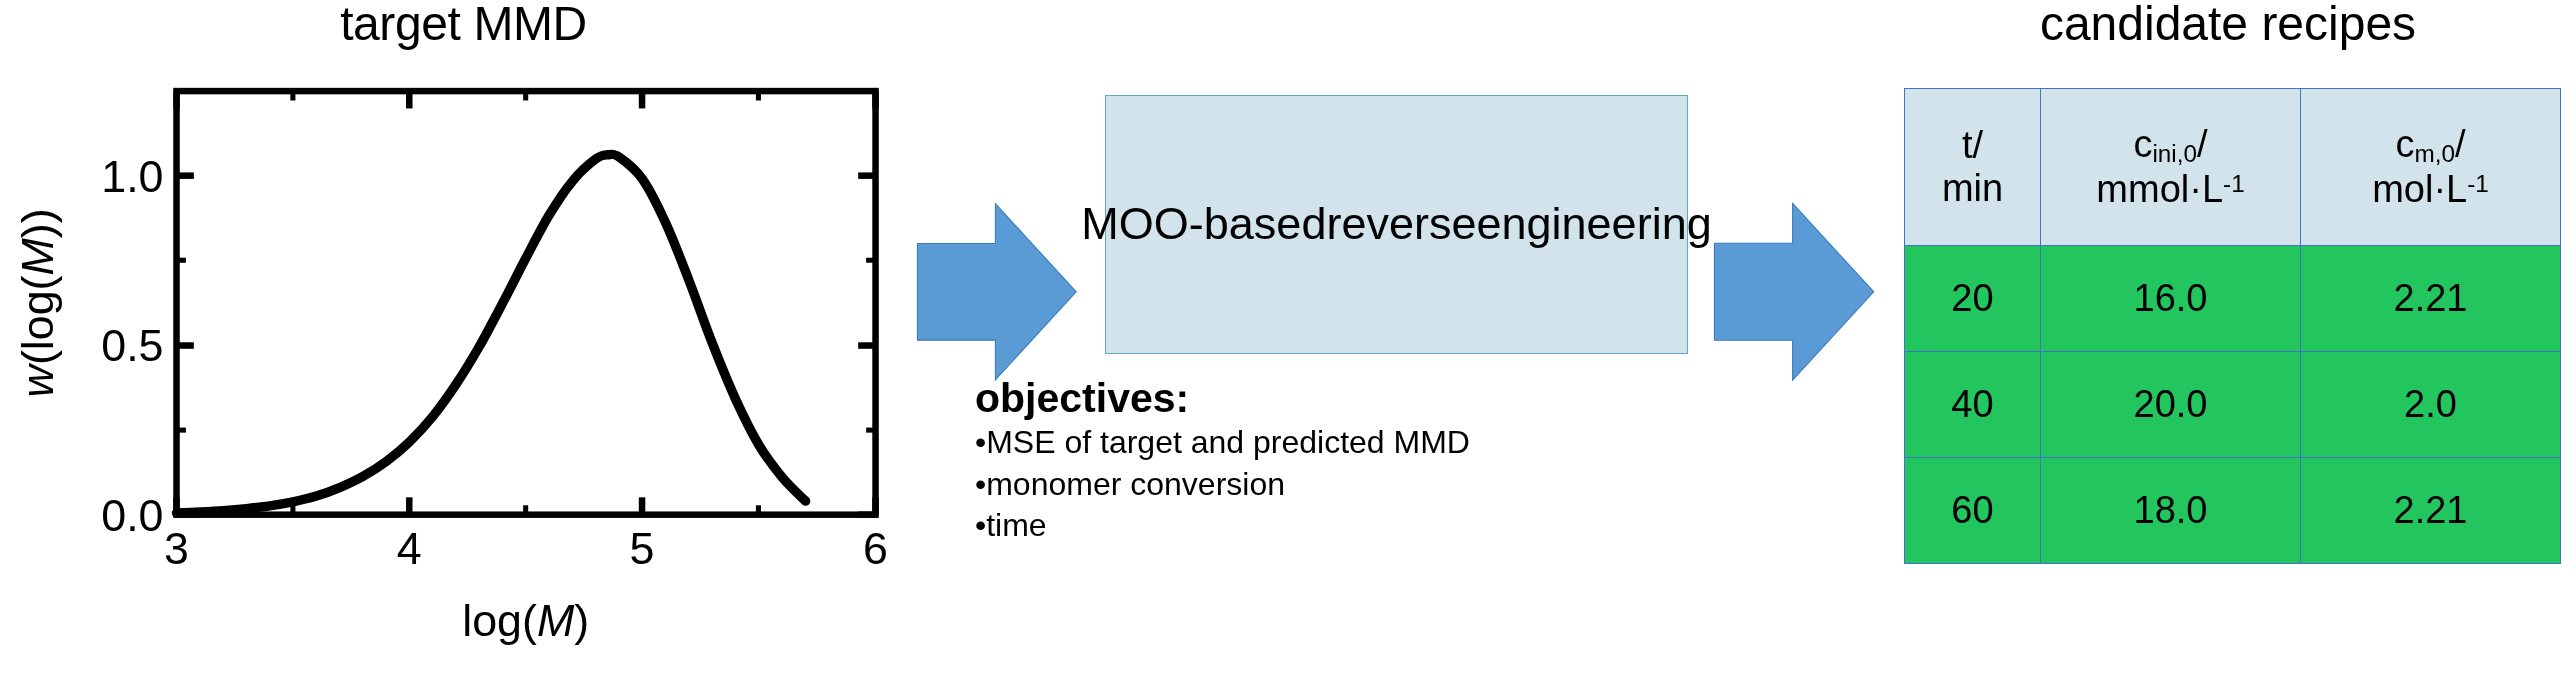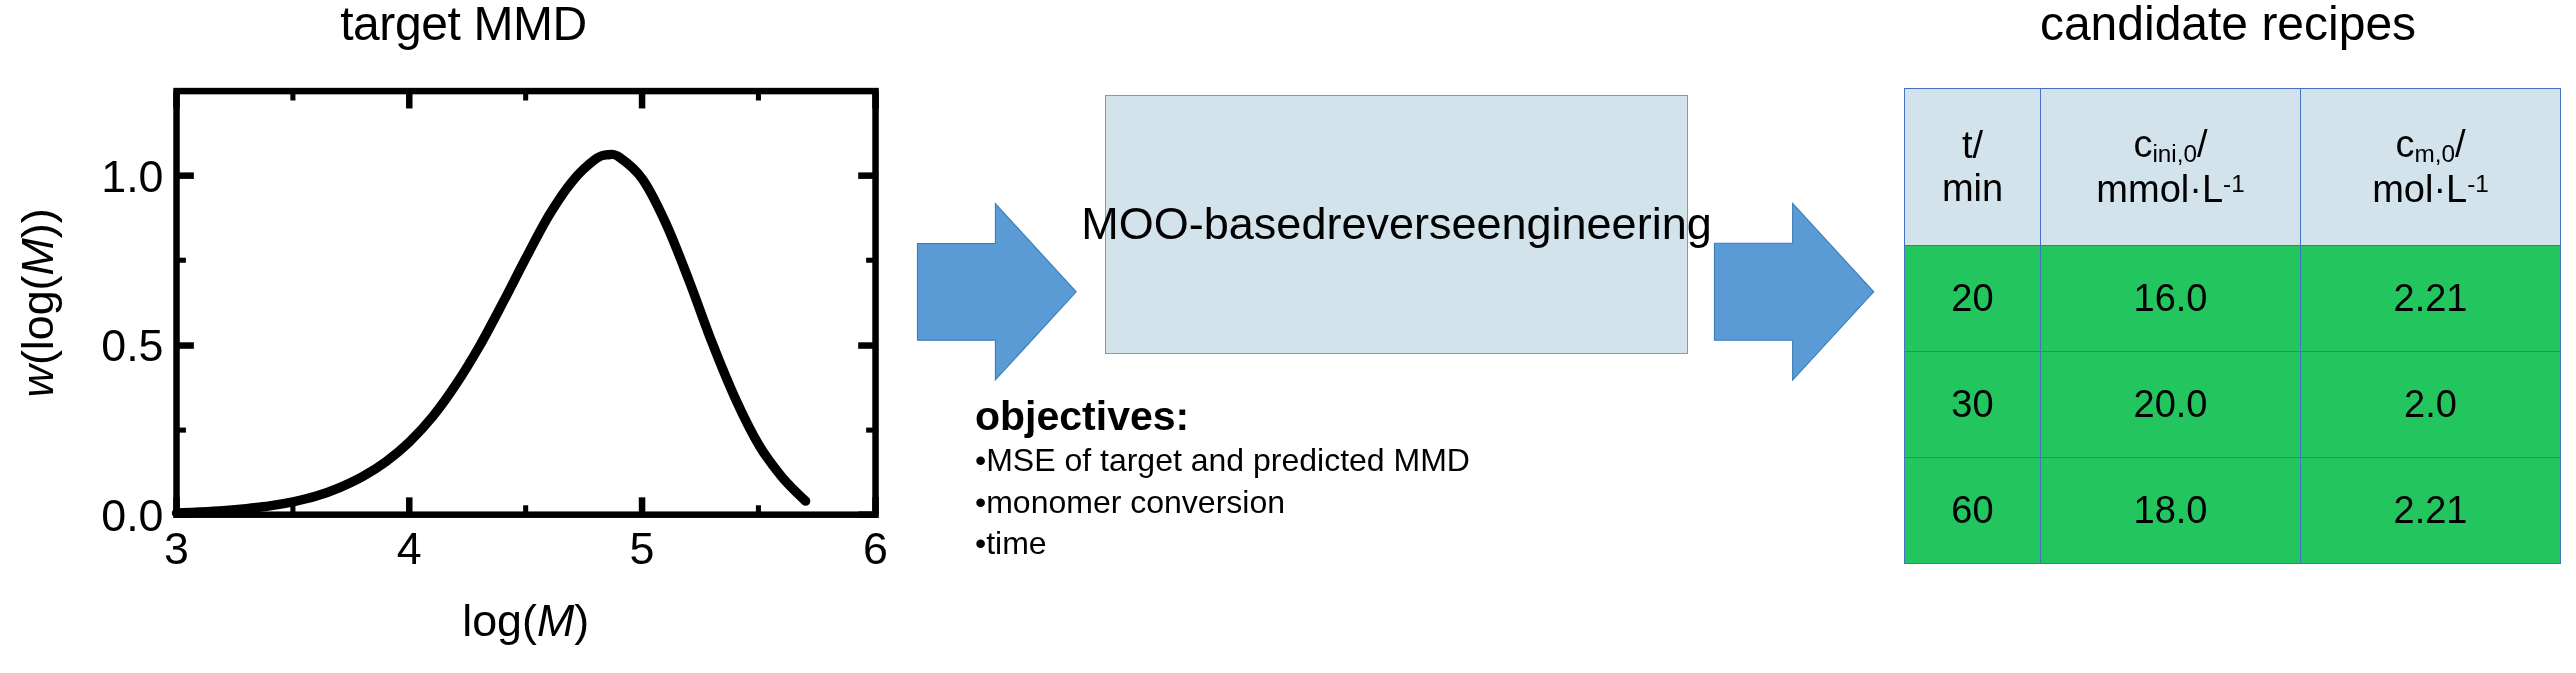--- a/index.html
+++ b/index.html
@@ -68,21 +68,21 @@
   .moo-line {
     font-size: 45px;
     line-height: 1.22;
     text-align: center;
     white-space: nowrap;
   }
 
   
   #objectives {
     position: absolute;
-    left: 975px; top: 394px;
+    left: 975px; top: 376px;
     width: 904px;
   }
   #objectives-heading {
     font-size: 41px;
     font-weight: bold;
     line-height: 1.12;
     white-space: nowrap;
   }
   .objective-item {
     font-size: 32px;
@@ -253,21 +253,21 @@
       </th>
     </tr>
   </thead>
   <tbody>
     <tr>
       <td>20</td>
       <td>16.0</td>
       <td>2.21</td>
     </tr>
     <tr>
-      <td>30</td>
+      <td>40</td>
       <td>20.0</td>
       <td>2.0</td>
     </tr>
     <tr>
       <td>60</td>
       <td>18.0</td>
       <td>2.21</td>
     </tr>
   </tbody>
 </table>

